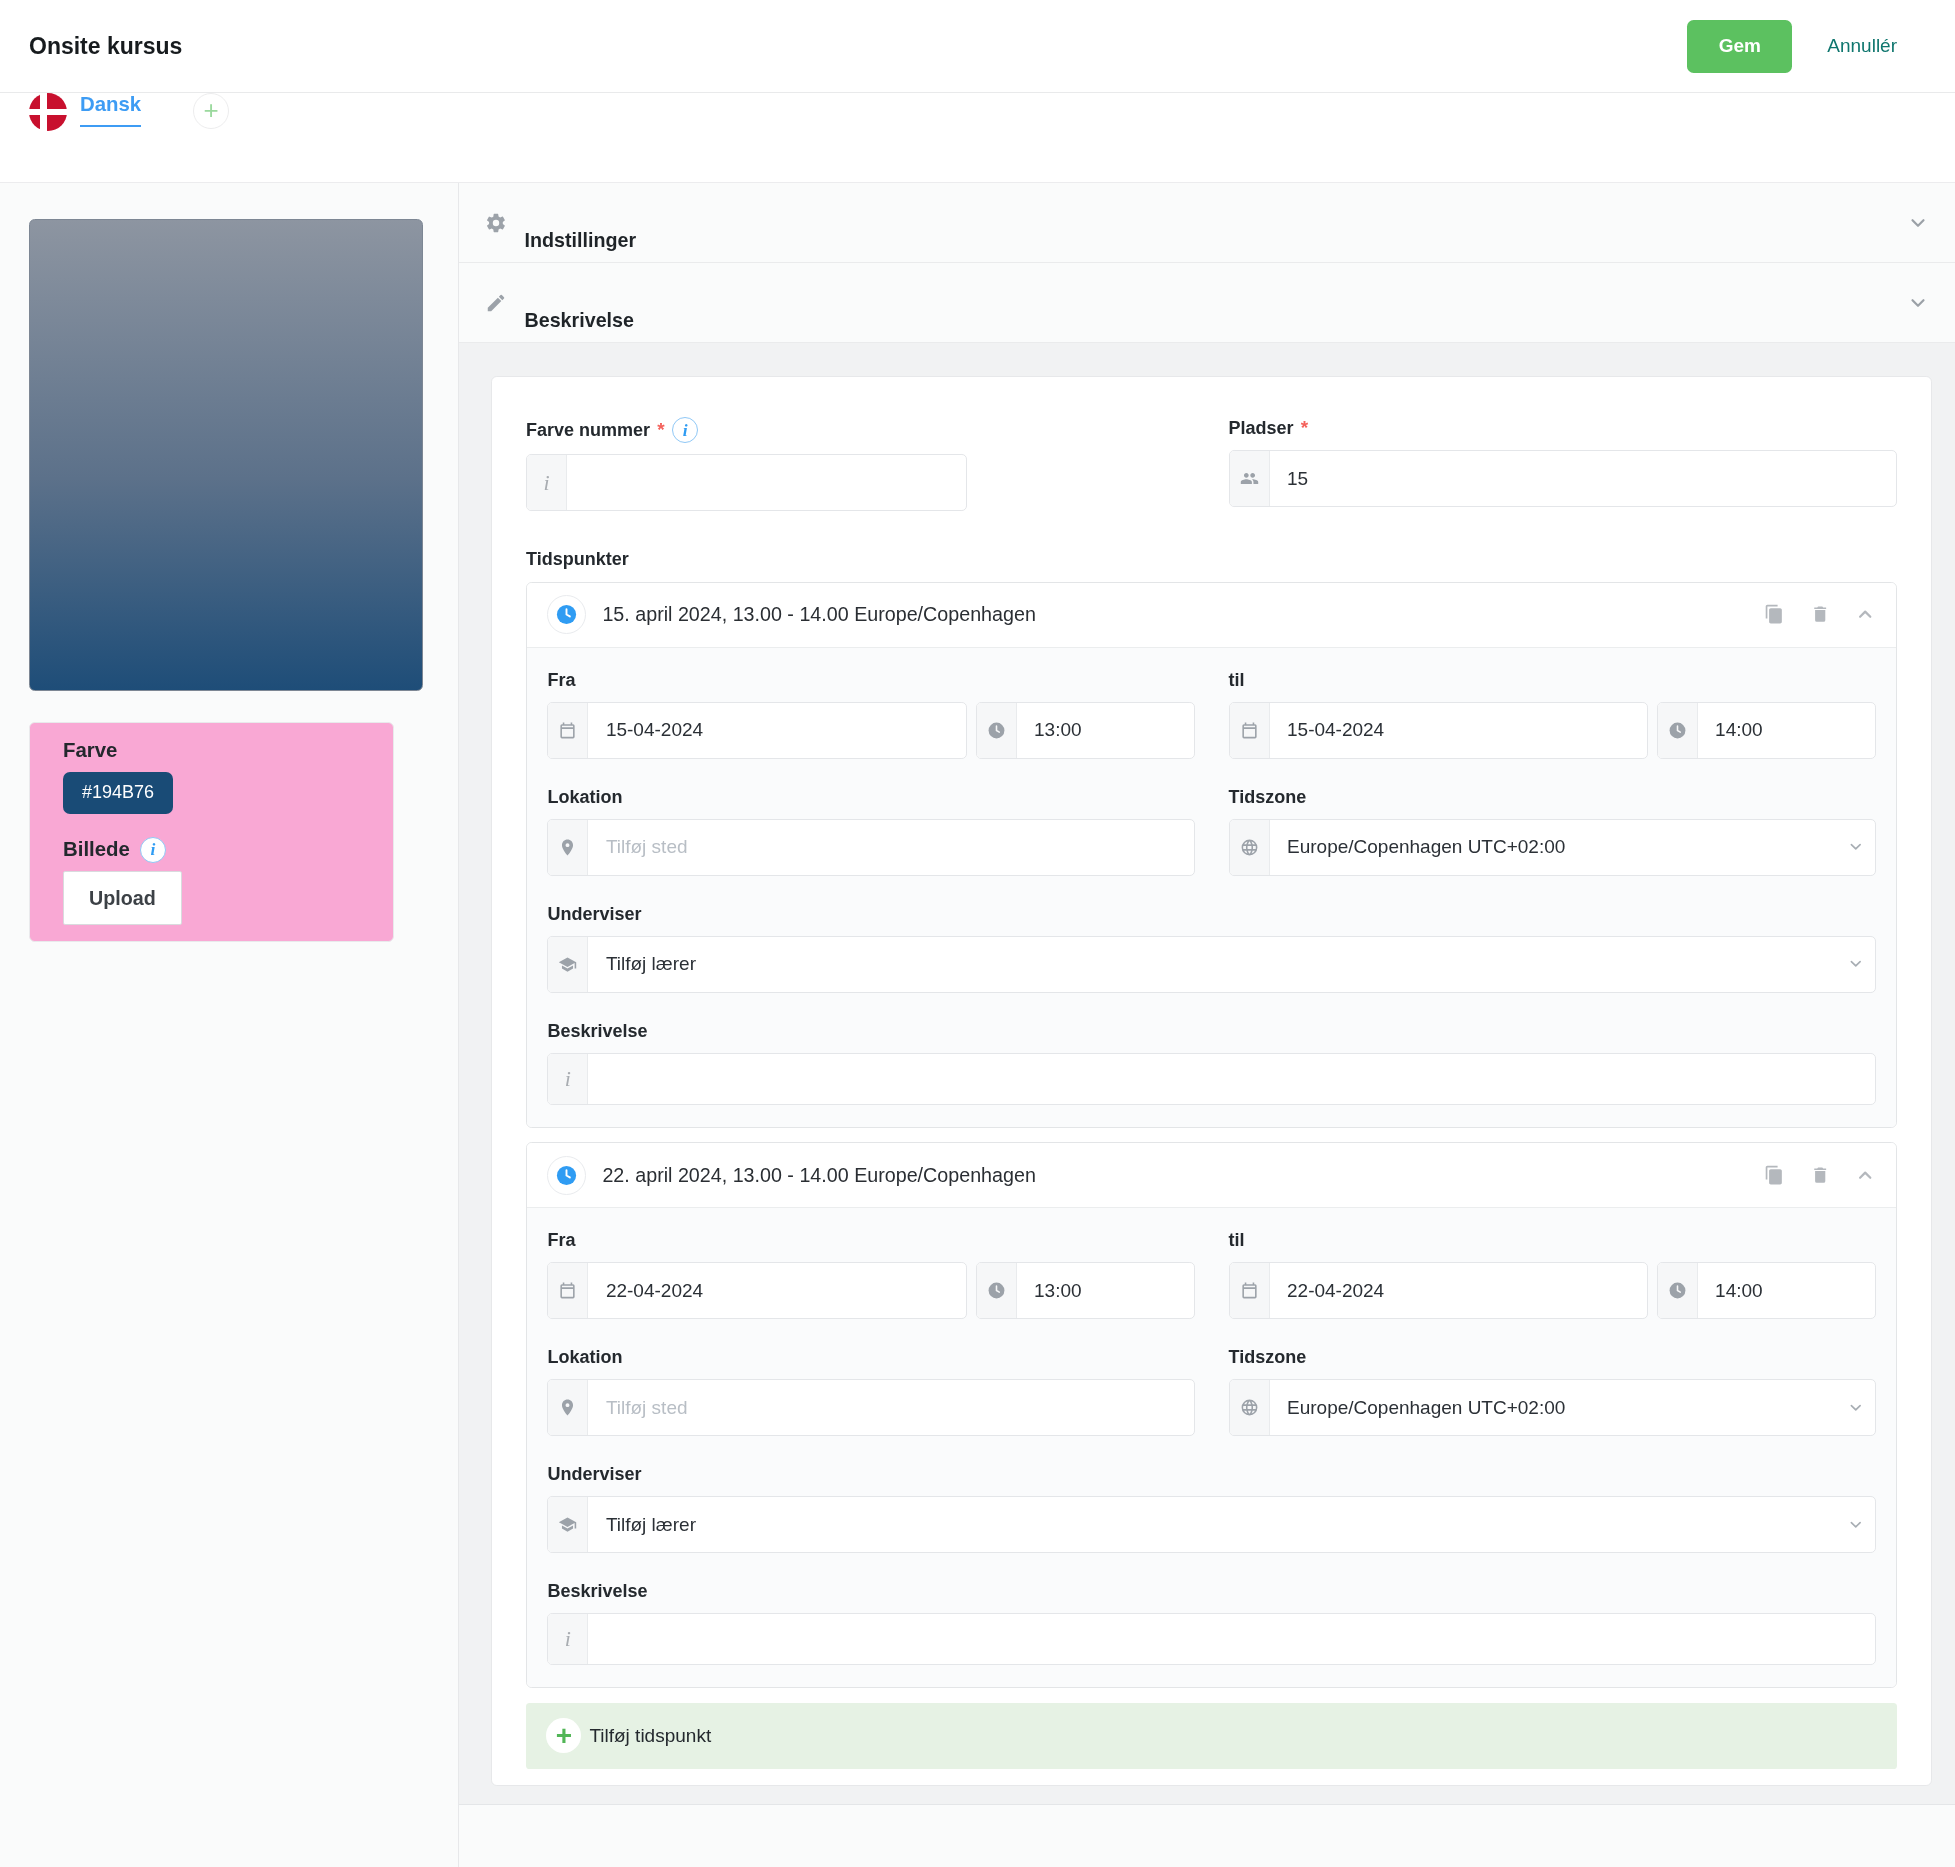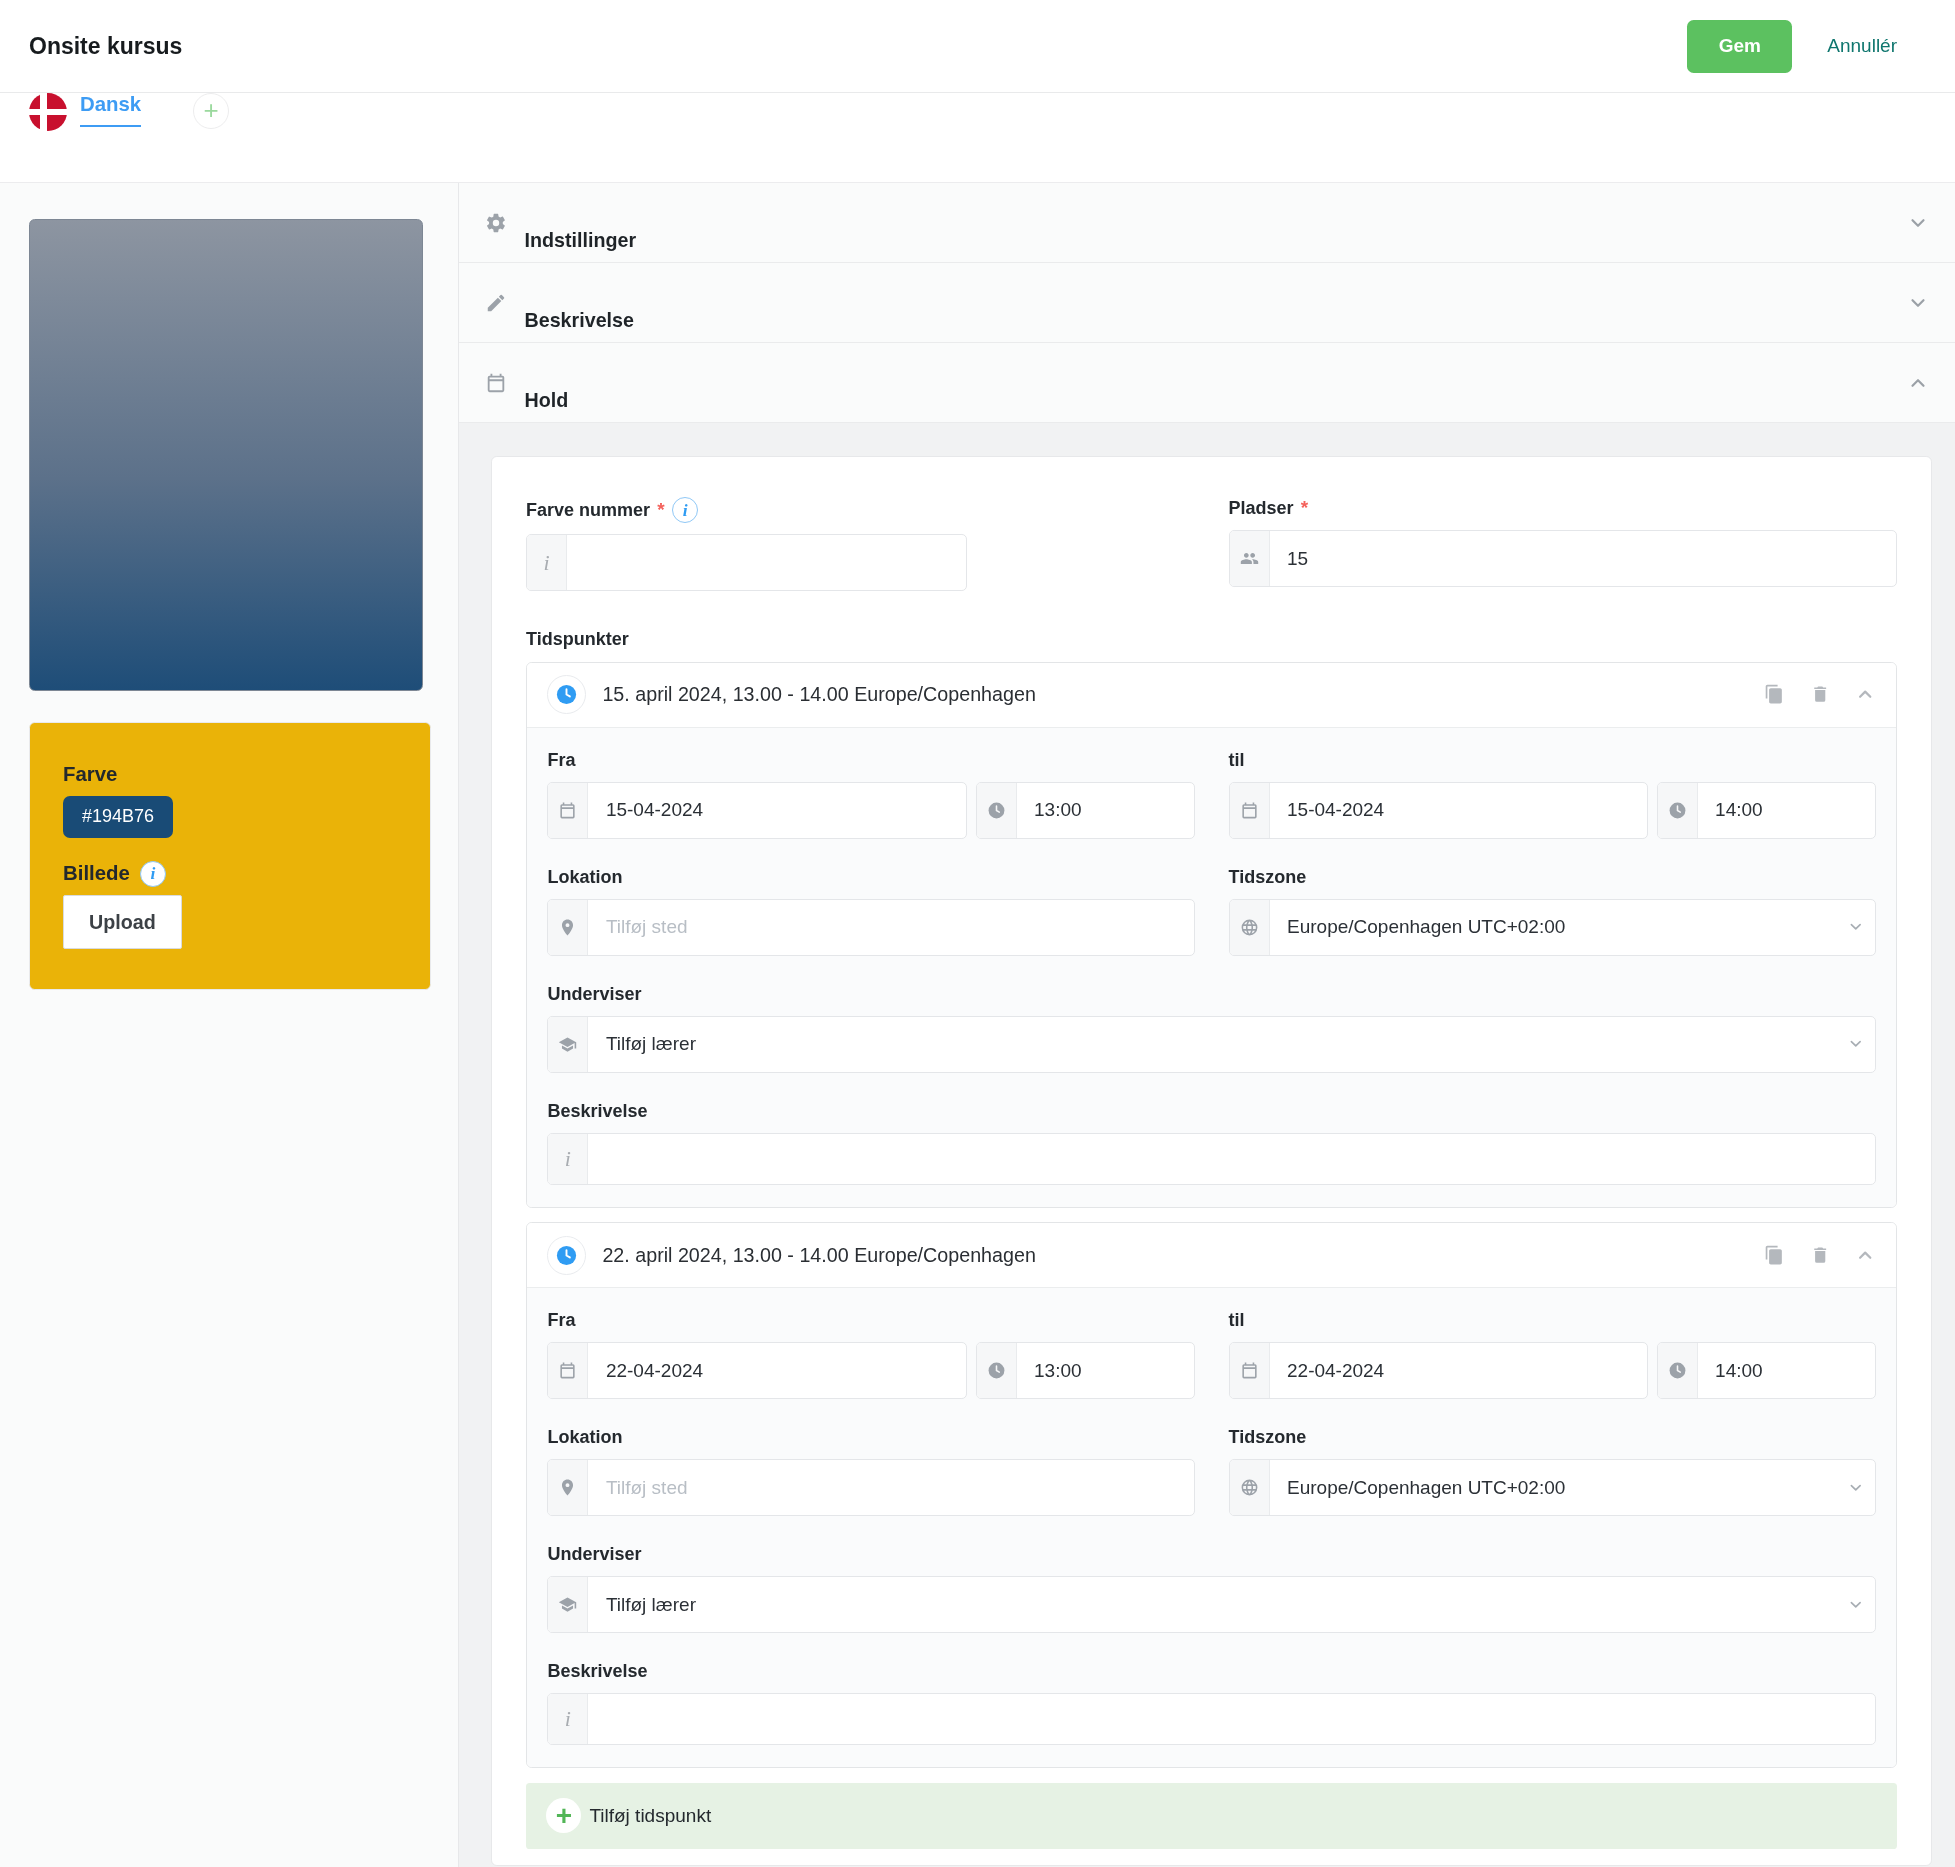--- a/index.html
+++ b/index.html
@@ -47,22 +47,22 @@
   .content { display:flex; height:1685px; }
   .leftcol {
     width:459px; border-right:0.7px solid #e7e8ea; padding:36px 35px 0 29px;
     background:#fafbfb; flex-shrink:0;
   }
   .gradient-box {
     width:394px; height:472px; border-radius:5.8px; border:0.7px solid #7d8794;
     background:linear-gradient(to bottom, #8d95a1 0%, #5c718a 55%, #1e4d78 100%);
   }
   .side-card {
-    margin-top:31px; width:402px; background:#eab308; border:0.7px solid #e9eaec;
-    border-radius:5.8px; padding:40px 33px; 
+    margin-top:31px; width:365px; background:#f9a8d4; border:0.7px solid #e9eaec;
+    border-radius:5.8px; padding:16px 33px; 
   }
   .side-label { font-size:20.4px; font-weight:bold; color:#23282d; display:inline-block; }
   .color-chip {
     margin-top:10.2px; display:inline-block; background:#194B76; color:#fff;
     font-size:18px; padding:10.2px 19px; border-radius:7px; cursor:pointer;
   }
   .billede-row { margin-top:23px; display:flex; align-items:center; gap:10.2px; }
   .upload-btn {
     margin-top:8.7px; display:inline-block; background:#fff; border:0.7px solid #d9dbde;
     border-radius:2px; font-size:19.7px; font-weight:bold; color:#3c4146;
@@ -208,33 +208,20 @@
           </svg>
       </span>
       <span class="acc-label">Beskrivelse</span>
       <span class="chev">
         <svg viewBox="0 0 24 24" fill="none" stroke="currentColor" stroke-width="2.4" stroke-linecap="round" stroke-linejoin="round">
             <polyline points="6 9 12 15 18 9"></polyline>
           </svg>
       </span>
     </div>
 
-    <div class="acc-row">
-      <span class="acc-icon">
-        <svg viewBox="0 0 24 24" fill="currentColor">
-            <path d="M19 4h-1V2h-2v2H8V2H6v2H5a2 2 0 0 0-2 2v14a2 2 0 0 0 2 2h14a2 2 0 0 0 2-2V6a2 2 0 0 0-2-2zm0 16H5V10h14v10zM5 8V6h14v2H5z"></path>
-          </svg>
-      </span>
-      <span class="acc-label">Hold</span>
-      <span class="chev">
-        <svg viewBox="0 0 24 24" fill="none" stroke="currentColor" stroke-width="2.4" stroke-linecap="round" stroke-linejoin="round">
-            <polyline points="6 15 12 9 18 15"></polyline>
-          </svg>
-      </span>
-    </div>
 
     <div class="hold-section">
       <div class="hold-card">
 
         <div class="grid2">
           <div>
             <div class="field-label-row">
               <span class="field-label">Farve nummer</span>
               <span class="req">*</span>
               <span class="info-bubble">i</span>

